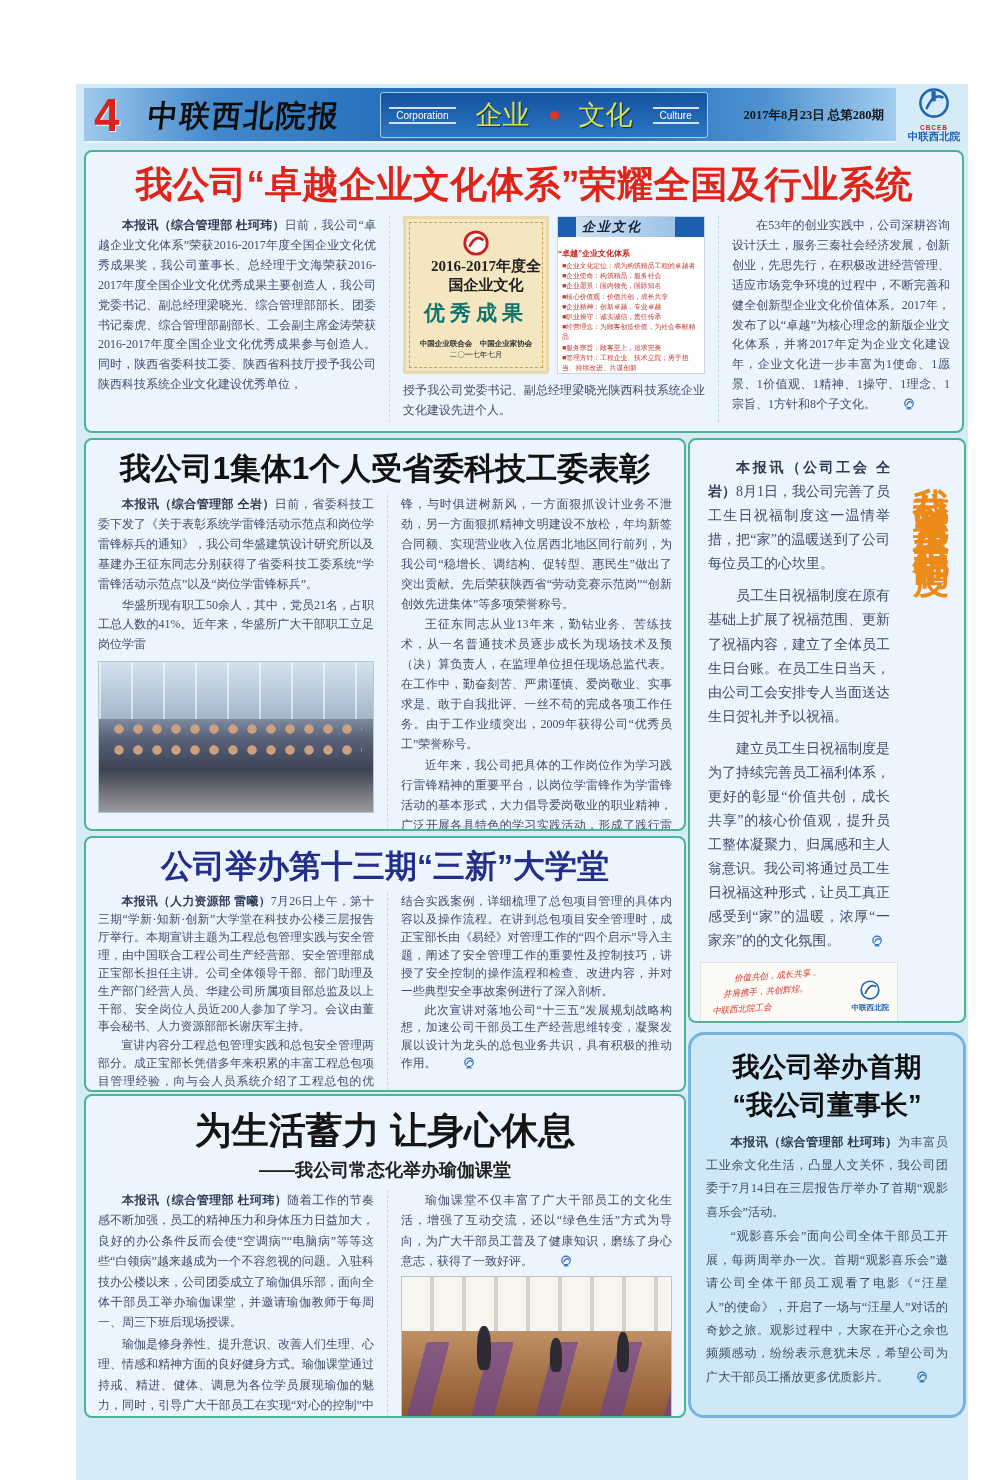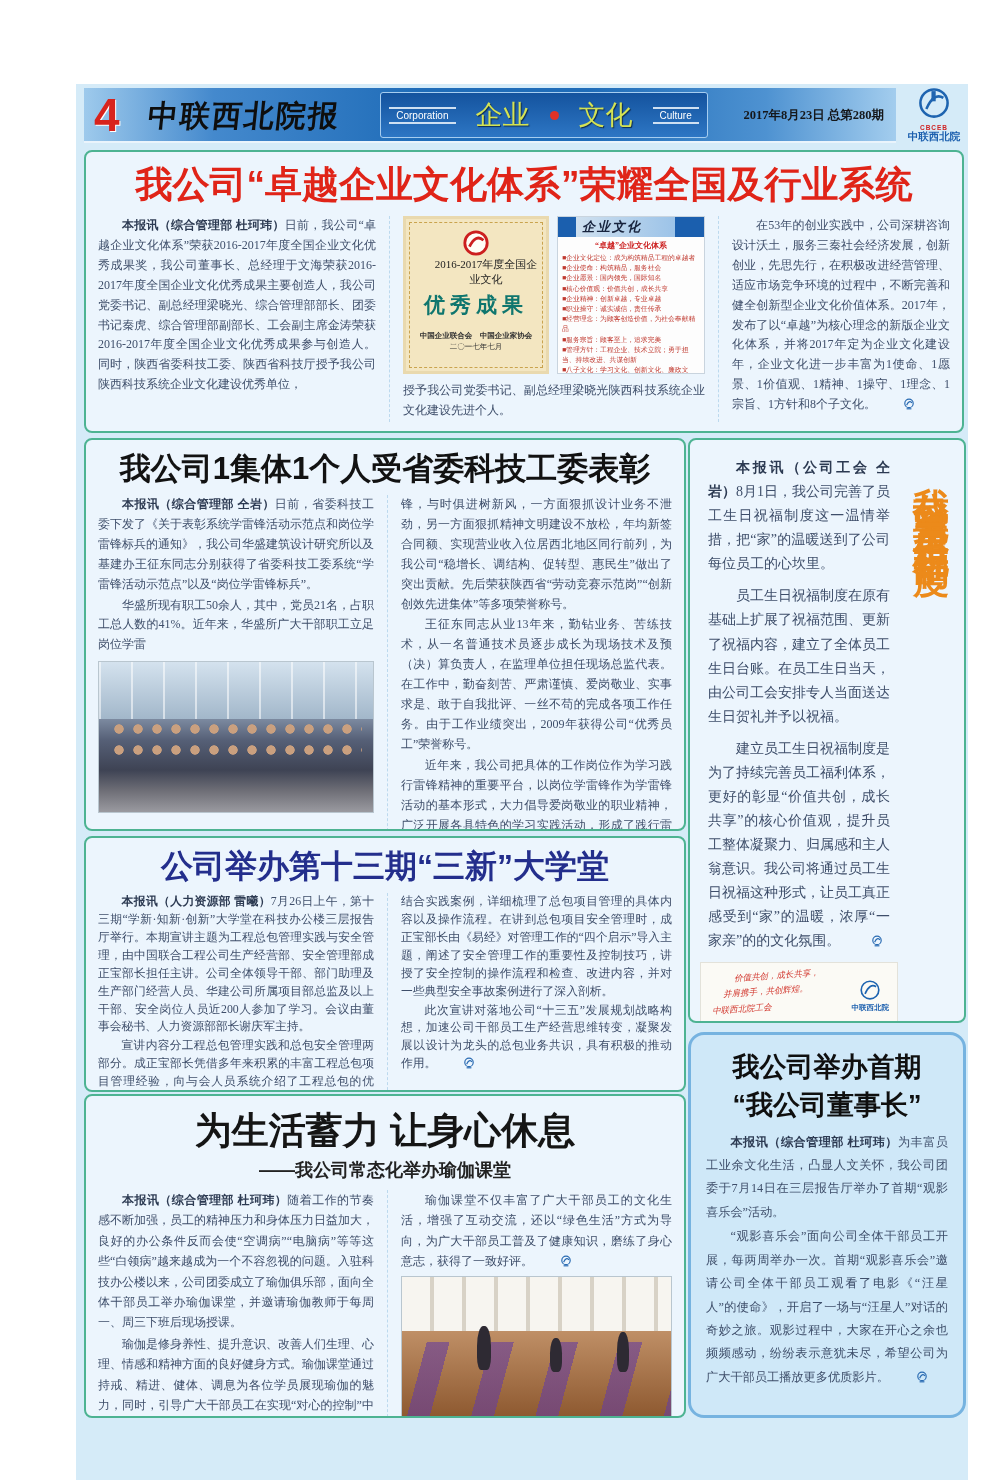--- a/index.html
+++ b/index.html
@@ -40,29 +40,29 @@
 
   
   .h-red{font-family:"Liberation Sans",sans-serif;font-size:37px;font-weight:900;color:#e02418;
     text-align:center;margin:8px 0 4px 0;letter-spacing:0px;white-space:nowrap;}
   .a1c1{width:278px;flex:none;}
   .a1c2{width:302px;flex:none;}
   .a1c3{flex:1;min-width:0;}
   .imgrow{display:flex;gap:8px;height:158px;}
   .cert{width:146px;flex:none;background:#f3e6c1;border:3px solid #e9d9ae;box-sizing:border-box;position:relative;text-align:center;}
   .cert-inner{position:absolute;inset:3px;border:1px dashed #c9a34e;padding-top:4px;}
-  .cert-t1{font-size:11px;font-weight:normal;color:#222;margin-top:30px;margin-left:20px;}
+  .cert-t1{font-size:15px;font-weight:bold;color:#222;margin-top:30px;margin-left:20px;}
   .cert-t2{font-size:21px;font-weight:900;color:#0f766e;letter-spacing:5px;margin-top:4px;font-family:"Liberation Sans",sans-serif;text-align:center;}
   .cert-t3{font-size:7.5px;font-weight:bold;color:#333;margin-top:12px;}
   .cert-t4{font-size:7.5px;color:#333;margin-top:1px;}
   .cert-seal{position:absolute;left:50%;top:6px;transform:translateX(-50%);}
   .docpg{flex:1;background:#fdfdfd;border:1px solid #c9d4de;box-sizing:border-box;position:relative;overflow:hidden;}
   .doc-head{height:20px;background:linear-gradient(90deg,#1b5fae 0 18px,#cfe0ef 18px,#9cc3e8 80%,#1b5fae 80%);display:flex;align-items:center;}
   .doc-title{font-size:13px;font-weight:bold;font-style:italic;color:#17233d;margin-left:24px;letter-spacing:2px;}
-  .doc-sub{font-size:8px;font-weight:bold;color:#cc2020;text-align:center;margin:3px 0 2px 0;}
+  .doc-sub{font-size:8px;font-weight:bold;color:#cc2020;margin:11px 0 2px 0;}
   .doc-line{font-size:6.8px;color:#c03a30;line-height:1.5;padding:0 4px;text-align:left;}
 
   
   .h-black{font-family:"Liberation Sans",sans-serif;font-size:31px;font-weight:900;color:#121212;
     text-align:center;margin:8px 0 3px 0;white-space:nowrap;}
   .a2c1{width:276px;flex:none;}
   .a2c2{flex:1;min-width:0;}
   .photo{position:relative;overflow:hidden;border:1px solid #b9c6cf;box-sizing:border-box;}
   .group-photo{width:100%;height:152px;margin-top:6px;
     background:linear-gradient(180deg,#aac0d4 0%,#93aac1 22%,#7c8aa0 38%,#566077 52%,#3e4354 72%,#6f6f77 86%,#9a9aa0 100%);}

